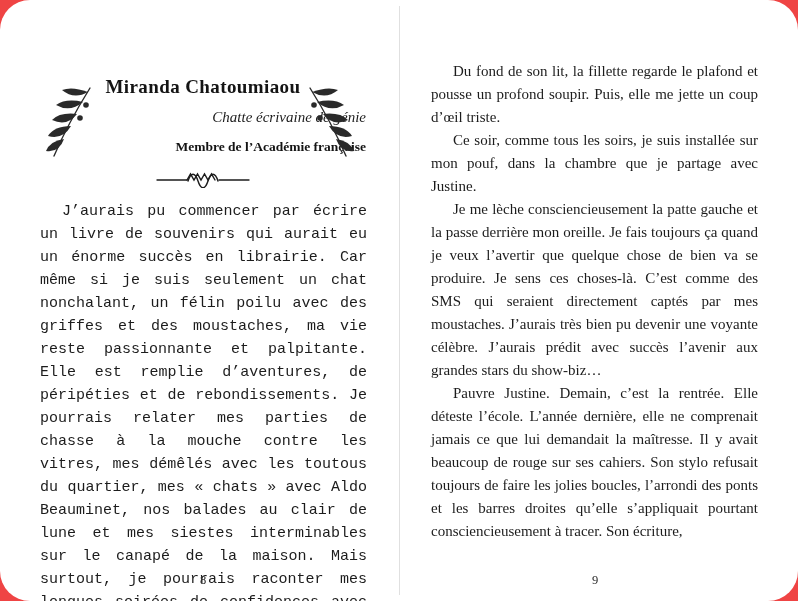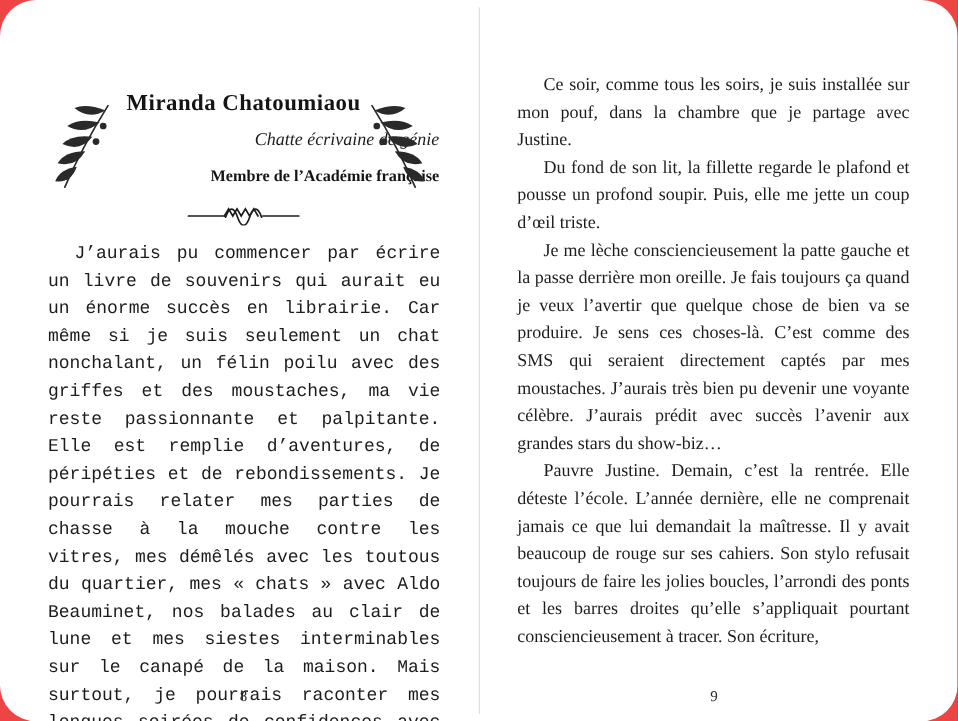--- a/index.html
+++ b/index.html
@@ -125,21 +125,21 @@
 
     <div class="body-text left-body">
       <p lang="fr">J’aurais pu commencer par écrire un livre de souvenirs qui aurait eu un énorme succès en librairie. Car même si je suis seulement un chat nonchalant, un félin poilu avec des griffes et des moustaches, ma vie reste passionnante et palpitante. Elle est remplie d’aventures, de péripéties et de rebondissements. Je pourrais relater mes parties de chasse à la mouche contre les vitres, mes démêlés avec les toutous du quartier, mes « chats » avec Aldo Beauminet, nos balades au clair de lune et mes siestes interminables sur le canapé de la maison. Mais surtout, je pourrais raconter mes longues soirées de confidences avec Justine, ma petite maîtresse adorée…</p>
     </div>
 
     <div class="pagenum left-num">8</div>
   </div>
 
   <div class="page right">
     <div class="body-text right-body">
+      <p lang="fr">Du fond de son lit, la fillette regarde le plafond et pousse un profond soupir. Puis, elle me jette un coup d’œil triste.</p>
       <p lang="fr">Ce soir, comme tous les soirs, je suis installée sur mon pouf, dans la chambre que je partage avec Justine.</p>
-      <p lang="fr">Du fond de son lit, la fillette regarde le plafond et pousse un profond soupir. Puis, elle me jette un coup d’œil triste.</p>
       <p lang="fr">Je me lèche consciencieusement la patte gauche et la passe derrière mon oreille. Je fais toujours ça quand je veux l’avertir que quelque chose de bien va se produire. Je sens ces choses-là. C’est comme des SMS qui seraient directement captés par mes moustaches. J’aurais très bien pu devenir une voyante célèbre. J’aurais prédit avec succès l’avenir aux grandes stars du show-biz…</p>
       <p lang="fr">Pauvre Justine. Demain, c’est la rentrée. Elle déteste l’école. L’année dernière, elle ne comprenait jamais ce que lui demandait la maîtresse. Il y avait beaucoup de rouge sur ses cahiers. Son stylo refusait toujours de faire les jolies boucles, l’arrondi des ponts et les barres droites qu’elle s’appliquait pourtant consciencieusement à tracer. Son écriture,</p>
     </div>
 
     <div class="pagenum right-num">9</div>
   </div>
 </div>
 
 </body></html>

